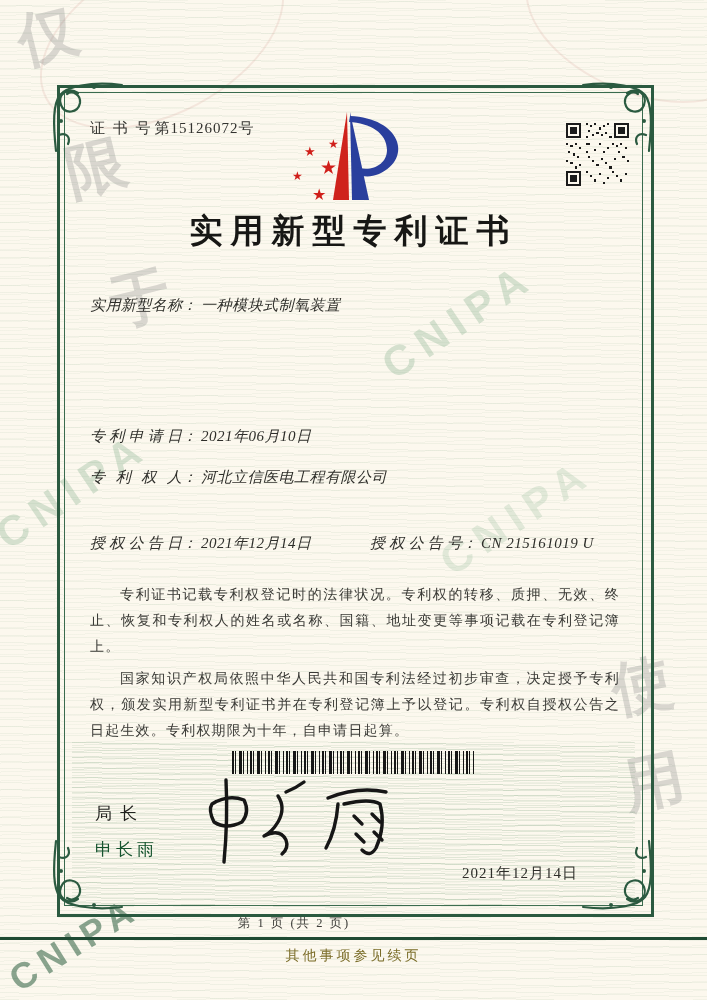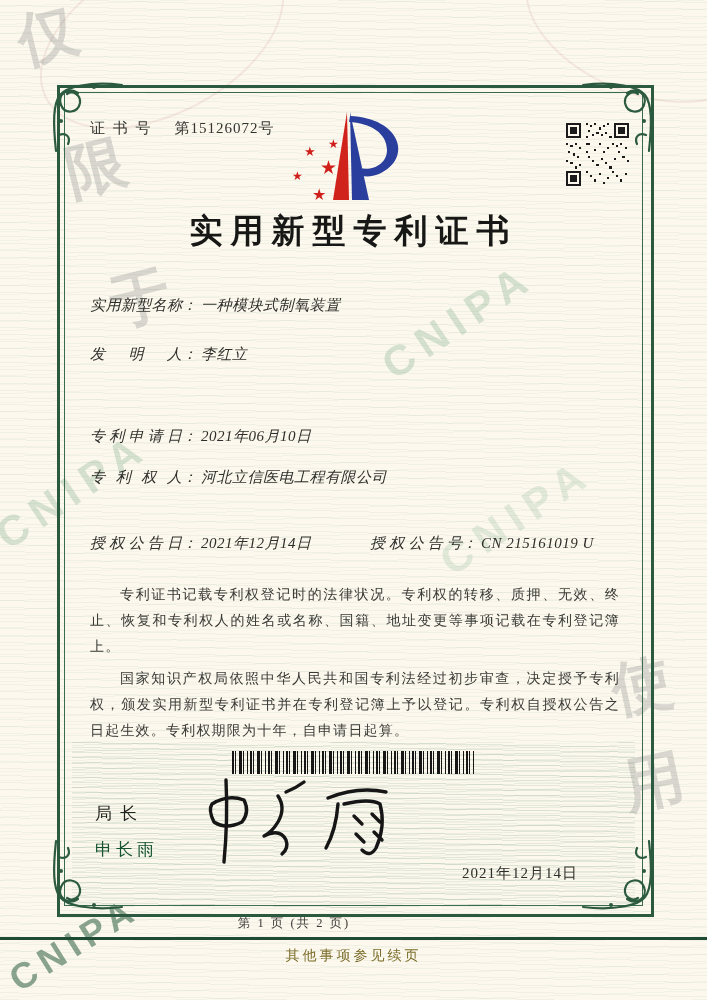--- a/index.html
+++ b/index.html
@@ -33,21 +33,21 @@
   
   .wm{position:absolute;pointer-events:none;font-weight:bold;line-height:1;}
   .wm-cn{font-size:60px;color:rgba(135,135,135,.30);font-family:"Liberation Serif",serif;}
   .wm-en{font-family:"Liberation Sans","DejaVu Sans",sans-serif;letter-spacing:9px;
          font-size:42px;color:rgba(140,180,145,.35);}
   .wm-en-dark{font-family:"Liberation Sans","DejaVu Sans",sans-serif;letter-spacing:7px;
          font-size:36px;color:rgba(42,92,62,.55);}
   .pink-swirl{border:2px solid rgba(208,138,128,.16);border-radius:50%;pointer-events:none;}
   
   .cert-no{left:90px;top:119px;font-size:15px;letter-spacing:2px;color:#33332f;}
-  .cert-no .num{margin-left:22px;letter-spacing:1px;}
+  .cert-no .num{margin-left:2px;letter-spacing:1px;}
   .logo{left:286px;top:108px;width:135px;height:98px;}
   .qr{left:566px;top:123px;width:63px;height:63px;}
   .title{left:0;top:209px;width:707px;text-align:center;font-size:33px;font-weight:bold;
          letter-spacing:8px;color:#171715;}
   
   .row{position:absolute;left:90px;width:540px;font-size:15px;color:#2e2e2a;white-space:nowrap;font-style:italic;}
   .lbl{display:inline-block;width:92px;text-align:justify;text-align-last:justify;
        vertical-align:top;}
   .colon{display:inline-block;margin-right:4px;}
   .val{letter-spacing:.5px;}
@@ -235,23 +235,20 @@
           <rect x="27" y="23" width="1" height="1"></rect>
       </g>
     </svg>
   </div>
 
   <div class="abs title">实用新型专利证书</div>
 
   <div class="row" style="top:296px">
     <span class="lbl">实用新型名称</span><span class="colon">：</span><span class="val">一种模块式制氧装置</span>
   </div>
-  <div class="row" style="top:345px">
-    <span class="lbl">发明人</span><span class="colon">：</span><span class="val">李红立</span>
-  </div>
   <div class="row" style="top:427px">
     <span class="lbl">专利申请日</span><span class="colon">：</span><span class="val">2021年06月10日</span>
   </div>
   <div class="row" style="top:468px">
     <span class="lbl">专利权人</span><span class="colon">：</span><span class="val">河北立信医电工程有限公司</span>
   </div>
   <div class="row" style="top:534px">
     <span class="lbl">授权公告日</span><span class="colon">：</span><span class="val">2021年12月14日</span>
     <span class="pair2">
       <span class="lbl">授权公告号</span><span class="colon">：</span><span class="val">CN 215161019 U</span>

